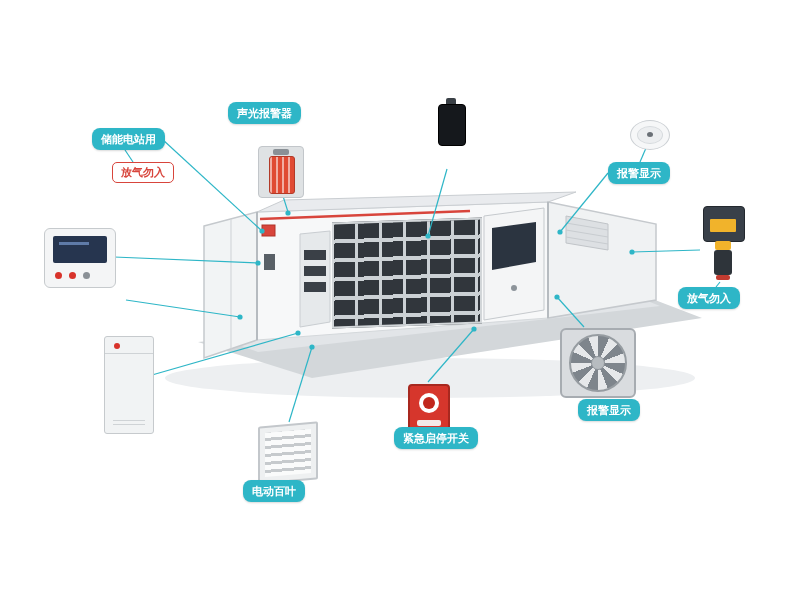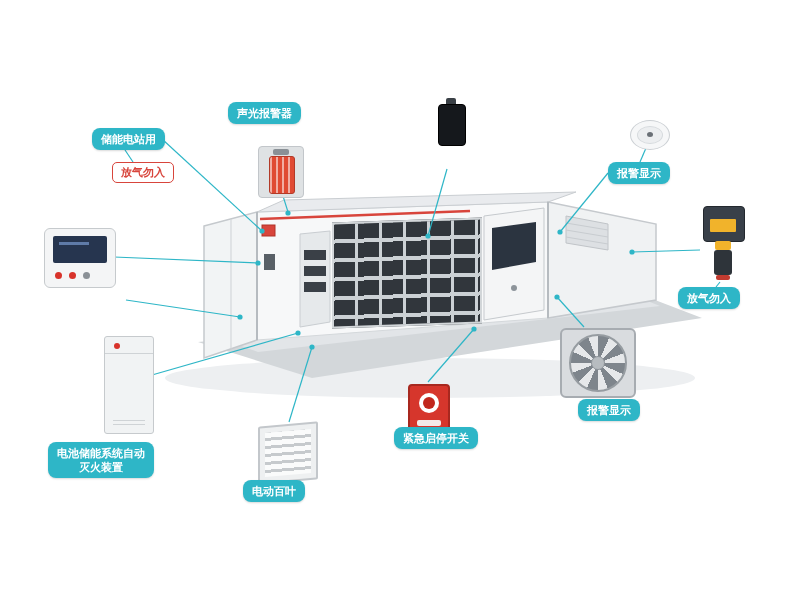--- a/index.html
+++ b/index.html
@@ -194,19 +194,17 @@
   <div class="device fan">
     <span class="blades"></span>
     <span class="hub"></span>
   </div>
 
   <div class="label" style="left:92px;top:128px">储能电站用</div>
   <div class="warning-sign" style="left:112px;top:162px">放气勿入</div>
   <div class="label" style="left:228px;top:102px">声光报警器</div>
   <div class="label" style="left:608px;top:162px">报警显示</div>
   <div class="label" style="left:678px;top:287px">放气勿入</div>
-  <div class="label" style="left:48px;top:442px">电池储能系统自动
-灭火装置</div>
   <div class="label" style="left:243px;top:480px">电动百叶</div>
   <div class="label" style="left:394px;top:427px">紧急启停开关</div>
   <div class="label" style="left:578px;top:399px">报警显示</div>
 
 </div>
 
 </body></html>

